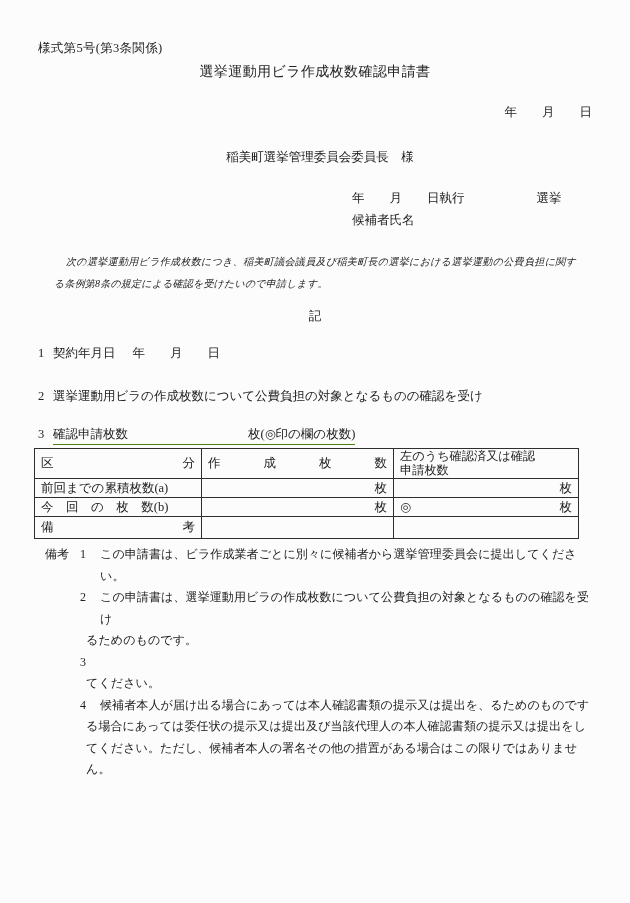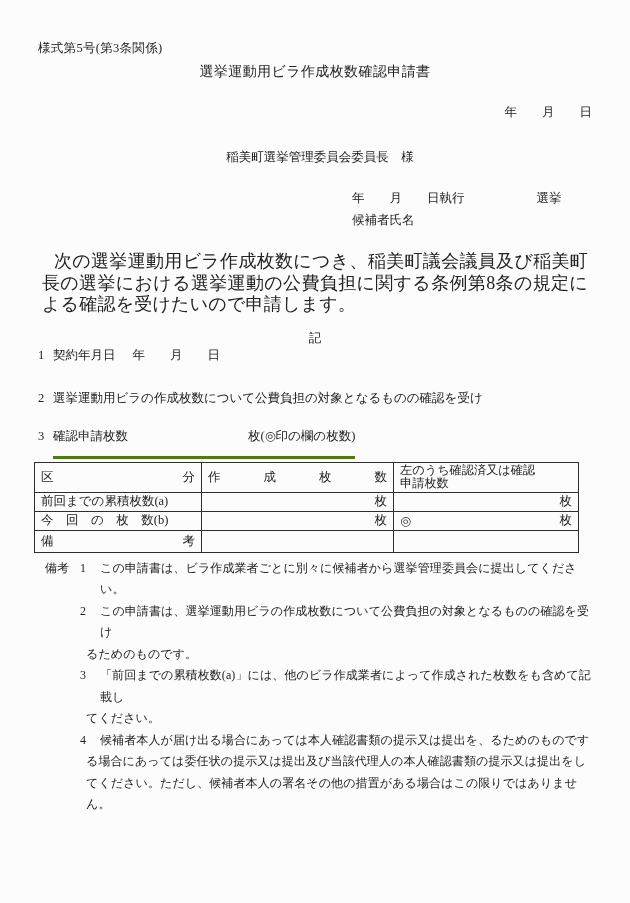--- a/index.html
+++ b/index.html
@@ -14,30 +14,30 @@
   .page { box-sizing:border-box; width:630px; height:903px; padding:40px 38px 0; position:relative; }
 
   .form-number { line-height:16px; letter-spacing:0.3px; }
   .title { margin:7px 0 0; font-size:14px; font-weight:normal; text-align:center; line-height:17px; letter-spacing:0.4px; }
   .date-top { margin-top:24px; text-align:right; line-height:17px; }
   .addressee { margin-top:28px; margin-left:10px; line-height:17px;text-align:center; }
 
   .exec-block { margin-top:21px; margin-left:314px; line-height:22px; }
   .election-word { margin-left:72px; }
 
-  .body-para { margin:20px 4px 0; font-size:18px; line-height:21.5px; text-indent:12px; text-align:justify; letter-spacing:0.2px; }
+  .body-para { margin:20px 16px 0; font-size:10px; line-height:21.5px; text-indent:12px; text-align:justify; letter-spacing:0.2px;font-style:italic; }
   .ki { margin-top:14px; text-align:center; line-height:17px; }
 
   .item { line-height:17px; }
-  .item-1 { }
+  .item-1 { margin-top:20px; }
   .item-2 { margin-top:26px; }
   .item-3 { margin-top:21px; }
   .item .num { display:inline-block; width:15px; }
   .item1-date { margin-left:17px; }
-  .u-group { display:inline-block; border-bottom:3px solid #4d7c0f; padding-bottom:11px; }
+  .u-group { display:inline-block; border-bottom:1px solid #4d7c0f; padding-bottom:1px; }
   .u-gap { display:inline-block; width:120px; }
 
   table.counts {
     margin-top:3px; margin-left:-4px;
     border-collapse:collapse;
     width:544px; table-layout:fixed;
     font-size:12.5px; color:#222;
   }
   table.counts td { border:1px solid #2e2e2e; padding:0 6px; vertical-align:middle; }
   col.c1 { width:167px; } col.c2 { width:192px; } col.c3 { width:185px; }
@@ -164,21 +164,20 @@
         <span class="nnum">2</span>
         <span class="ntext">この申請書は、選挙運動用ビラの作成枚数について公費負担の対象となるものの確認を受け</span>
     </div>
     <div class="nrow">
       <span class="nlabel"></span>
         <span class="ntext ncont">るためのものです。</span>
     </div>
     <div class="nrow">
       <span class="nlabel"></span>
         <span class="nnum">3</span>
-        <span class="ntext">「前回までの累積枚数(a)」には、他のビラ作成業者によって作成された枚数をも含めて記載し</span>
     </div>
     <div class="nrow">
       <span class="nlabel"></span>
         <span class="ntext ncont">てください。</span>
     </div>
     <div class="nrow">
       <span class="nlabel"></span>
         <span class="nnum">4</span>
         <span class="ntext">候補者本人が届け出る場合にあっては本人確認書類の提示又は提出を、るためのものです</span>
     </div>

